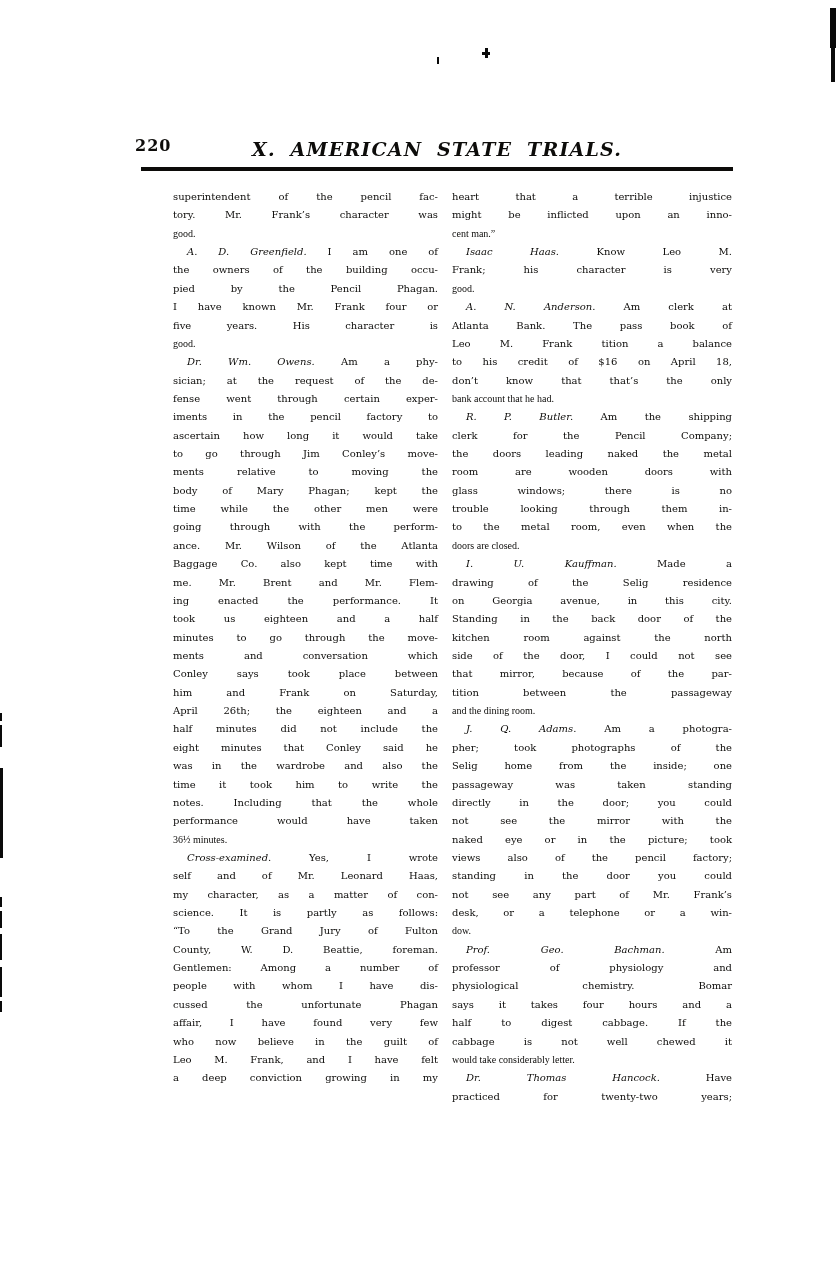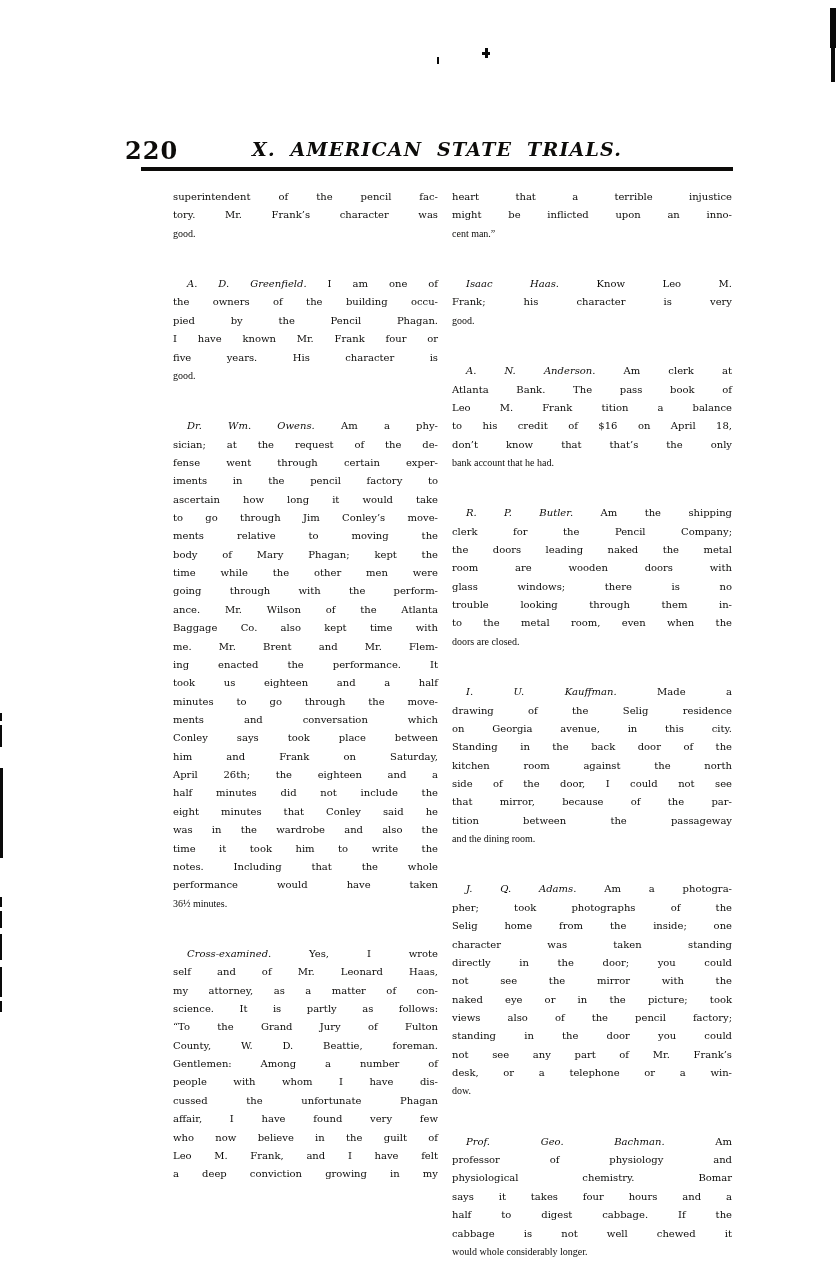--- a/index.html
+++ b/index.html
@@ -7,23 +7,23 @@
     position: relative;
     width: 836px;
     height: 1284px;
     background: #ffffff;
     overflow: hidden;
     font-family: "DejaVu Serif", "Liberation Serif", serif;
     color: #0d0c0a;
   }
   .pagenum {
     position: absolute;
-    left: 125px;
+    left: 135px;
     top: 136px;
-    font-size: 24px;
+    font-size: 16px;
     font-weight: bold;
     letter-spacing: 1px;
   }
   .running-title {
     position: absolute;
     left: 141px;
     width: 592px;
     top: 138px;
     text-align: center;
     font-size: 19px;
@@ -49,21 +49,21 @@
   .col-left  { left: 173px; width: 265px; }
   .col-right { left: 452px; width: 280px; }
   .line {
     height: 18.36px;
     line-height: 18.36px;
     text-align: justify;
     text-align-last: justify;
     -moz-text-align-last: justify;
   }
   .line.end { text-align-last: left; font-family: Liberation Serif, serif; -moz-text-align-last: left; }
-  .line.ind { text-indent: 14px; margin-top: 32px; }
+  .line.ind { text-indent: 14px; }
   .line i { font-style: italic; }
   .mark { position: absolute; background: #0a0a0a; }
 </style>
 </head>
 <body>
 
 <div class="page">
 
   <div class="pagenum">220</div>
   <div class="running-title">X. AMERICAN STATE TRIALS.</div>
@@ -101,21 +101,21 @@
       <div class="line">April 26th; the eighteen and a</div>
       <div class="line">half minutes did not include the</div>
       <div class="line">eight minutes that Conley said he</div>
       <div class="line">was in the wardrobe and also the</div>
       <div class="line">time it took him to write the</div>
       <div class="line">notes. Including that the whole</div>
       <div class="line">performance would have taken</div>
       <div class="line end">36½ minutes.</div>
       <div class="line ind"><i>Cross-examined.</i> Yes, I wrote</div>
       <div class="line">self and of Mr. Leonard Haas,</div>
-      <div class="line">my attorney, as a matter of con-</div>
+      <div class="line">my character, as a matter of con-</div>
       <div class="line">science. It is partly as follows:</div>
       <div class="line">“To the Grand Jury of Fulton</div>
       <div class="line">County, W. D. Beattie, foreman.</div>
       <div class="line">Gentlemen: Among a number of</div>
       <div class="line">people with whom I have dis-</div>
       <div class="line">cussed the unfortunate Phagan</div>
       <div class="line">affair, I have found very few</div>
       <div class="line">who now believe in the guilt of</div>
       <div class="line">Leo M. Frank, and I have felt</div>
       <div class="line">a deep conviction growing in my</div>
@@ -146,36 +146,36 @@
       <div class="line">on Georgia avenue, in this city.</div>
       <div class="line">Standing in the back door of the</div>
       <div class="line">kitchen room against the north</div>
       <div class="line">side of the door, I could not see</div>
       <div class="line">that mirror, because of the par-</div>
       <div class="line">tition between the passageway</div>
       <div class="line end">and the dining room.</div>
       <div class="line ind"><i>J. Q. Adams.</i> Am a photogra-</div>
       <div class="line">pher; took photographs of the</div>
       <div class="line">Selig home from the inside; one</div>
-      <div class="line">character was taken standing</div>
+      <div class="line">passageway was taken standing</div>
       <div class="line">directly in the door; you could</div>
       <div class="line">not see the mirror with the</div>
       <div class="line">naked eye or in the picture; took</div>
       <div class="line">views also of the pencil factory;</div>
       <div class="line">standing in the door you could</div>
       <div class="line">not see any part of Mr. Frank’s</div>
       <div class="line">desk, or a telephone or a win-</div>
       <div class="line end">dow.</div>
       <div class="line ind"><i>Prof. Geo. Bachman.</i> Am</div>
       <div class="line">professor of physiology and</div>
       <div class="line">physiological chemistry. Bomar</div>
       <div class="line">says it takes four hours and a</div>
       <div class="line">half to digest cabbage. If the</div>
       <div class="line">cabbage is not well chewed it</div>
-      <div class="line end">would whole considerably longer.</div>
+      <div class="line end">would take considerably letter.</div>
       <div class="line ind"><i>Dr. Thomas Hancock.</i> Have</div>
       <div class="line">practiced for twenty-two years;</div>
     </div>
 
   <div class="mark" style="left:830px; top:8px;  width:6px; height:40px;"></div>
   <div class="mark" style="left:831px; top:48px; width:4px; height:34px;"></div>
   <div class="mark" style="left:437px; top:57px; width:2px; height:7px;"></div>
   <div class="mark" style="left:482px; top:52px; width:8px; height:3px;"></div>
   <div class="mark" style="left:485px; top:48px; width:3px; height:10px;"></div>
   <div class="mark" style="left:0; top:713px;  width:2px; height:8px;"></div>

